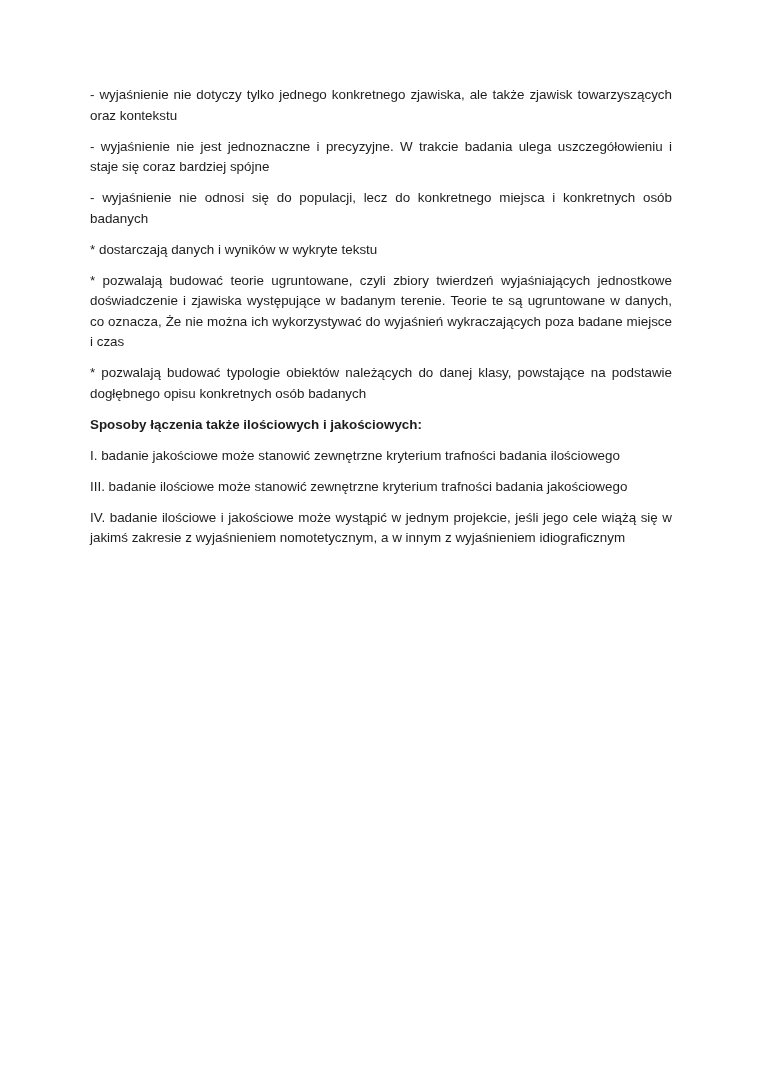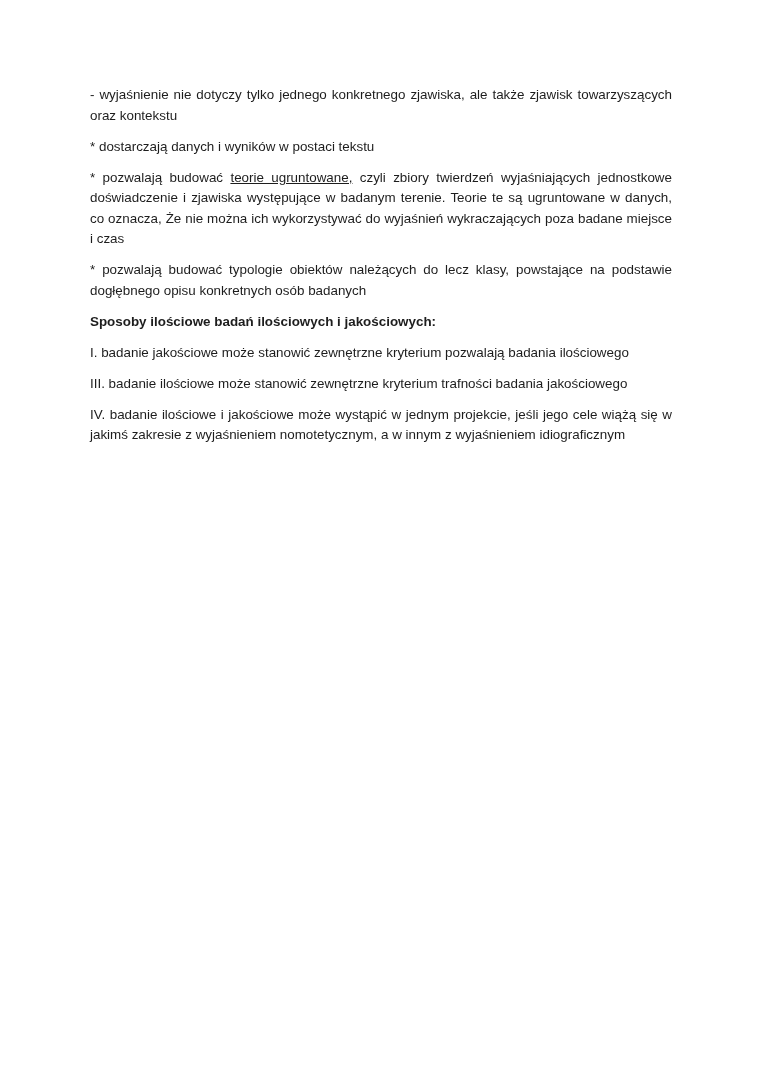--- a/index.html
+++ b/index.html
@@ -25,29 +25,31 @@
     font-size: 13.4px;
     line-height: 20.5px;
     color: #1d1d1d;
     text-align: justify;
     text-justify: inter-word;
   }
   .doc-body p.para:last-child {
     margin-bottom: 16px;
   }
   .run-bold   { font-weight: 700; }
-  .run-underline { text-decoration: underline; }
+  .run-underline { }
 </style>
 </head>
 <body>
 
 <main class="page">
   <div class="doc-body" id="doc-body">
       <p class="para"><span class="run-normal">- wyjaśnienie nie dotyczy tylko jednego konkretnego zjawiska, ale także zjawisk towarzyszących oraz kontekstu</span></p>
-      <p class="para"><span class="run-normal">* dostarczają danych i wyników w postaci tekstu</span></p>
+      <p class="para"><span class="run-normal">- wyjaśnienie nie jest jednoznaczne i precyzyjne. W trakcie badania ulega uszczegółowieniu i staje się coraz bardziej spójne</span></p>
+      <p class="para"><span class="run-normal">- wyjaśnienie nie odnosi się do populacji, lecz do konkretnego miejsca i konkretnych osób badanych</span></p>
+      <p class="para"><span class="run-normal">* dostarczają danych i wyników w wykryte tekstu</span></p>
       <p class="para"><span class="run-normal">* pozwalają budować </span><span class="run-underline">teorie ugruntowane,</span><span class="run-normal"> czyli zbiory twierdzeń wyjaśniających jednostkowe doświadczenie i zjawiska występujące w badanym terenie. Teorie te są ugruntowane w danych, co oznacza, Że nie można ich wykorzystywać do wyjaśnień wykraczających poza badane miejsce i czas</span></p>
-      <p class="para"><span class="run-normal">* pozwalają budować typologie obiektów należących do lecz klasy, powstające na podstawie dogłębnego opisu konkretnych osób badanych</span></p>
-      <p class="para"><span class="run-bold">Sposoby ilościowe badań ilościowych i jakościowych:</span></p>
-      <p class="para"><span class="run-normal">I. badanie jakościowe może stanowić zewnętrzne kryterium pozwalają badania ilościowego</span></p>
+      <p class="para"><span class="run-normal">* pozwalają budować typologie obiektów należących do danej klasy, powstające na podstawie dogłębnego opisu konkretnych osób badanych</span></p>
+      <p class="para"><span class="run-bold">Sposoby łączenia także ilościowych i jakościowych:</span></p>
+      <p class="para"><span class="run-normal">I. badanie jakościowe może stanowić zewnętrzne kryterium trafności badania ilościowego</span></p>
       <p class="para"><span class="run-normal">III. badanie ilościowe może stanowić zewnętrzne kryterium trafności badania jakościowego</span></p>
       <p class="para"><span class="run-normal">IV. badanie ilościowe i jakościowe może wystąpić w jednym projekcie, jeśli jego cele wiążą się w jakimś zakresie z wyjaśnieniem nomotetycznym, a w innym z wyjaśnieniem idiograficznym</span></p>
     </div>
 </main>
 
 </body></html>

